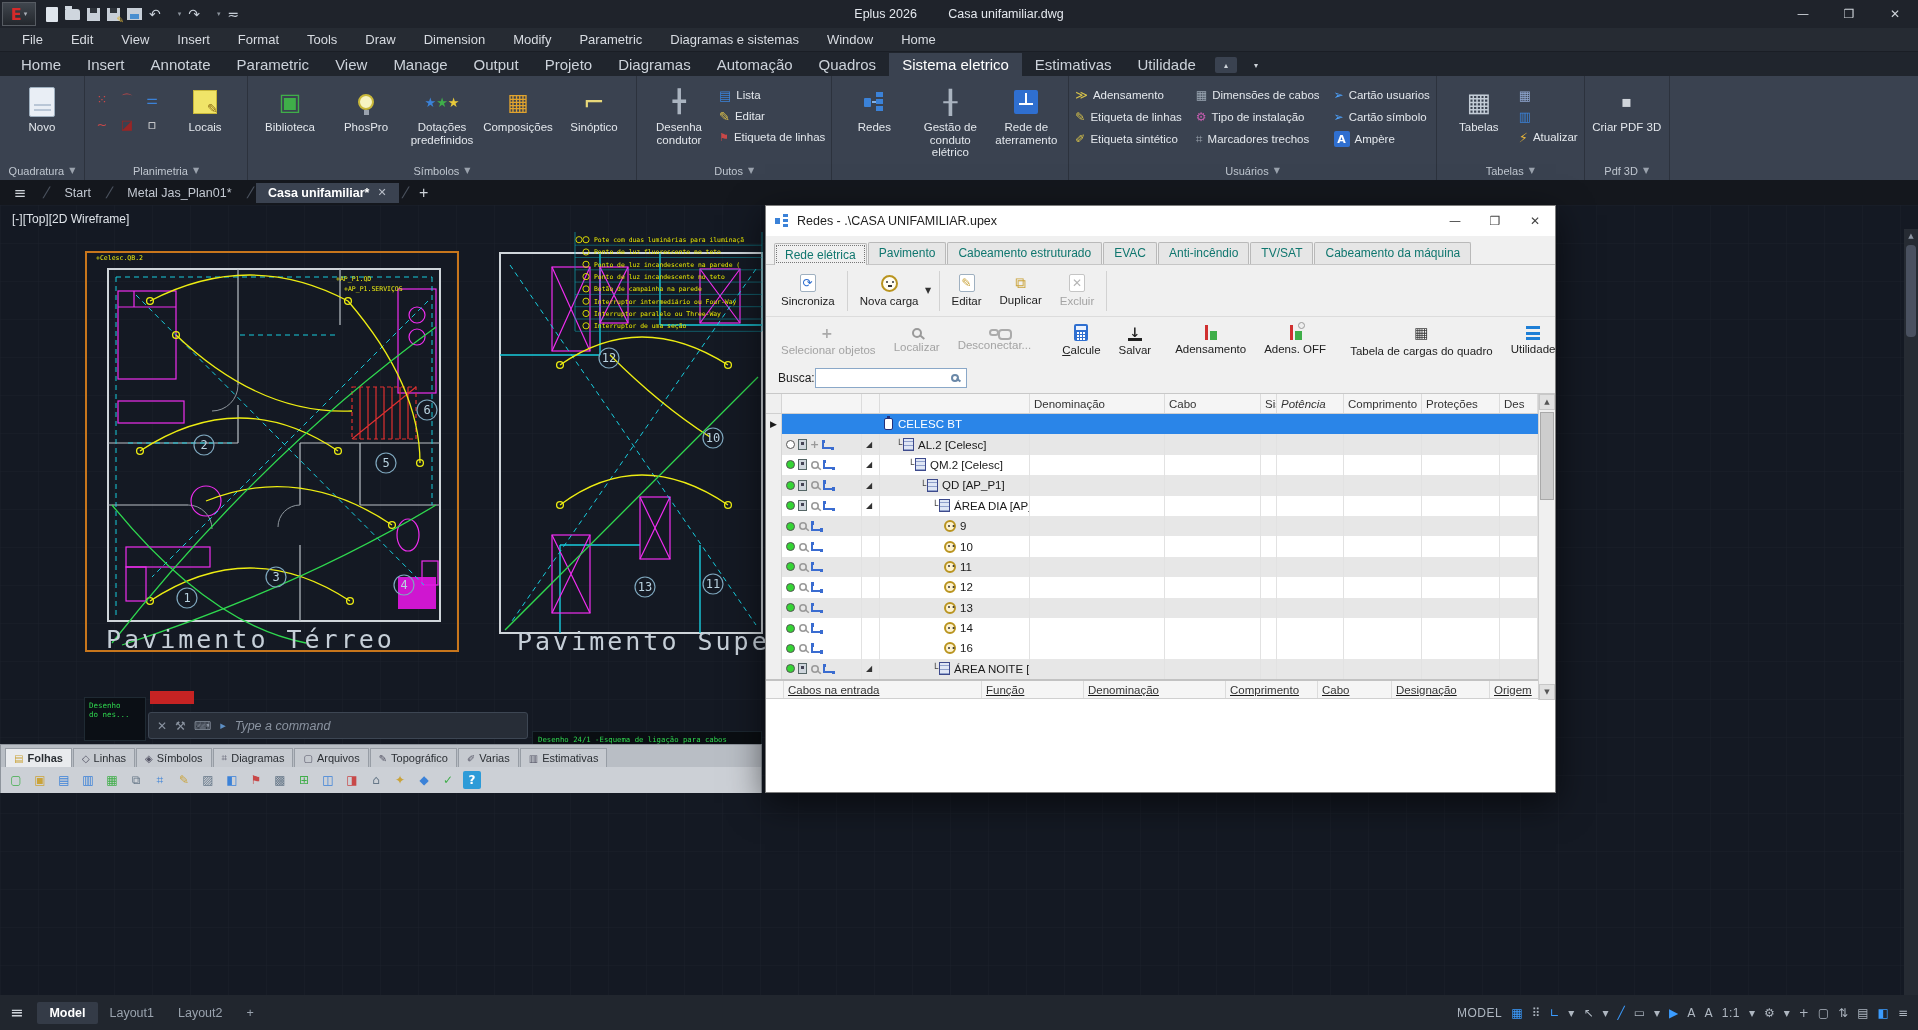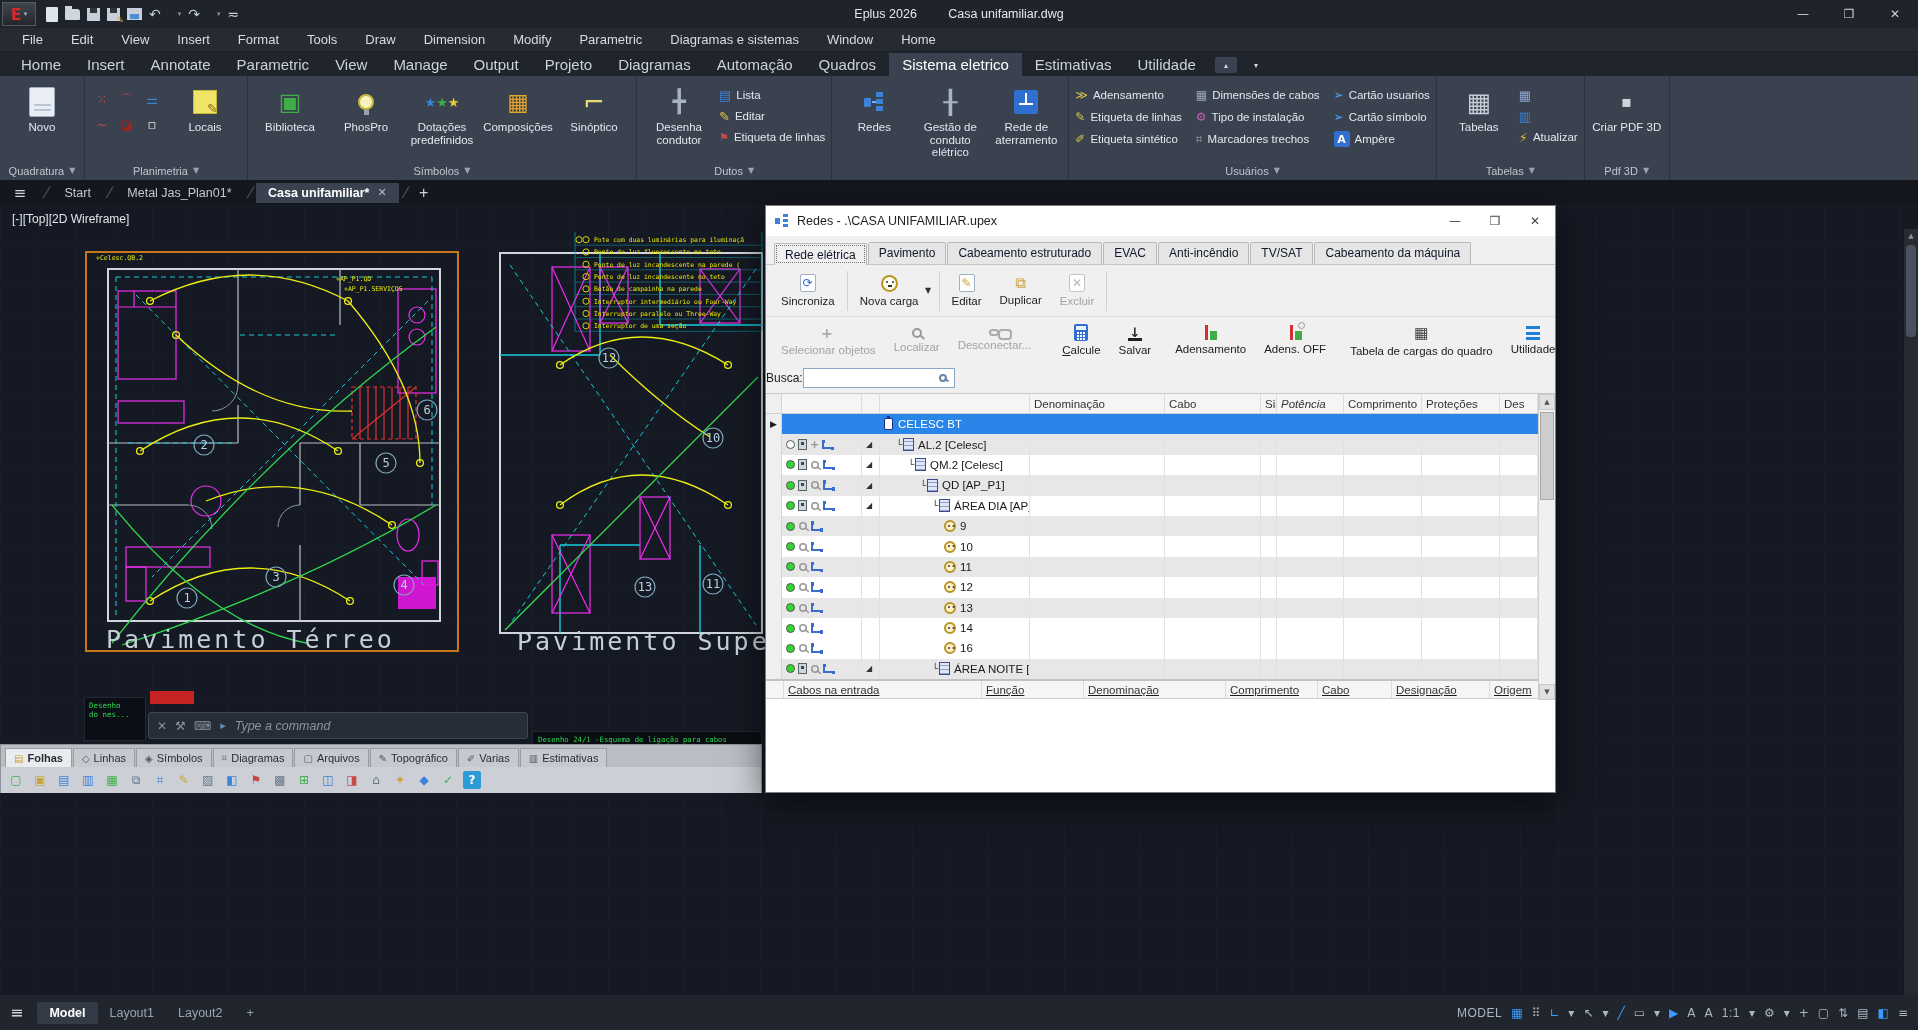--- a/index.html
+++ b/index.html
@@ -134,21 +134,21 @@
   .dialog { position:absolute; left:765px; top:205px; width:791px; height:588px; background:#f0f0f0; border:1px solid #7d7d7d; box-shadow:0 10px 34px rgba(0,0,0,.6); color:#1a1a1a; font-size:12px; display:flex; flex-direction:column; }
   .dlg-title { height:30px; background:#fff; display:flex; align-items:center; padding-left:8px; }
   .dlg-title .t { margin-left:7px; font-size:12.5px; color:#222; }
   .dlg-wbtns { margin-left:auto; display:flex; }
   .dlg-wbtn { width:40px; height:30px; display:flex; align-items:center; justify-content:center; color:#444; font-size:12px; font-family:"DejaVu Sans",sans-serif; }
   .mini-net { width:16px; height:16px; position:relative; }
   .mini-net::before { content:""; position:absolute; left:1px; top:5px; width:5px; height:6px; background:#3b82d8; }
   .mini-net::after { content:""; position:absolute; right:2px; top:1px; width:5px; height:3px; background:#3b82d8; box-shadow:0 5px 0 #3b82d8, 0 10px 0 #3b82d8; }
 
   .dlg-tabs { padding:6px 8px 0 8px; display:flex; border-bottom:1px solid #c6c6c6; background:#f0f0f0; }
-  .dlg-tab { padding:3px 10px; border:1px solid #b9b9b9; border-bottom:none; background:#e6e6e6; font-size:12px; color:#0f172a; margin-right:1px; border-radius:2px 2px 0 0; }
+  .dlg-tab { padding:3px 10px; border:1px solid #b9b9b9; border-bottom:none; background:#e6e6e6; font-size:12px; color:#0f766e; margin-right:1px; border-radius:2px 2px 0 0; }
   .dlg-tab.active { background:#f0f0f0; outline:1px dotted #777; outline-offset:-3px; position:relative; top:1px; padding-top:4px; }
 
   .dlg-toolbar1 { height:52px; display:flex; align-items:center; padding-left:6px; border-bottom:1px solid #dcdcdc; background:#f0f0f0; }
   .dlg-toolbar2 { height:46px; display:flex; align-items:center; padding-left:6px; background:#f0f0f0; }
   .dbtn { display:flex; flex-direction:column; align-items:center; justify-content:center; gap:3px; padding:2px 9px; font-size:11.5px; color:#222; }
   .dbtn.disabled { color:#a3a3a3; }
   .dbtn .dlabel { white-space:nowrap; }
   .dsep { width:1px; height:40px; background:#d2d2d2; margin:0 3px; }
   .ddrop { width:15px; height:40px; display:flex; align-items:center; justify-content:center; color:#333; font-size:8px; font-family:"DejaVu Sans",sans-serif; }
   .fileicon { width:16px; height:18px; background:#fff; border:1px solid #9fb0c0; border-radius:2px; font-size:12px; display:flex; align-items:center; justify-content:center; font-family:"DejaVu Sans",sans-serif; }
@@ -165,21 +165,21 @@
   .icon-dl { position:relative; width:16px; height:16px; font-family:"DejaVu Sans",sans-serif; font-weight:bold; color:#222; font-size:13px; display:flex; align-items:flex-start; justify-content:center; }
   .icon-dl::after { content:""; position:absolute; bottom:0; left:1px; right:1px; height:2.5px; background:#222; }
   .icon-adens { width:15px; height:15px; position:relative; }
   .icon-adens::before { content:""; position:absolute; left:2px; top:0; width:3px; height:15px; background:#d03030; }
   .icon-adens::after { content:""; position:absolute; left:7px; top:6px; width:7px; height:9px; background:#3fae49; }
   .icon-adens.off::before { background:#d03030; } 
   .icon-adens.off .bulb { position:absolute; right:-2px; top:-3px; width:7px; height:7px; border:1.5px solid #9a9a9a; border-radius:50%; background:#eee; }
   .icon-bars { width:14px; height:14px; background:repeating-linear-gradient(#1e7fd6 0 3px, transparent 3px 5.5px); }
   .icon-tbl { font-size:15px; color:#3a3a3a; font-family:"DejaVu Sans",sans-serif; }
 
-  .dlg-busca { height:30px; display:flex; align-items:center; padding-left:0; background:#f0f0f0; }
+  .dlg-busca { height:30px; display:flex; align-items:center; padding-left:12px; background:#f0f0f0; }
   .busca-input { width:152px; height:20px; border:1px solid #8aa8c8; background:#fff; position:relative; display:flex; align-items:center; }
   .busca-input input { border:none; outline:none; width:130px; height:16px; margin-left:3px; font-size:11px; }
   .busca-mag { width:8px; height:8px; border:2px solid #6a88a8; border-radius:50%; position:relative; margin-left:2px; }
   .busca-mag::after { content:""; position:absolute; width:5px; height:2px; background:#6a88a8; right:-4px; bottom:-1px; transform:rotate(40deg); }
 
   .dlg-grid { position:relative; background:#fff; border-top:1px solid #c8c8c8; }
   .g-row { display:flex; height:20.4px; align-items:stretch; }
   .g-head { height:20px; background:#f5f5f5; border-bottom:1px solid #d0d0d0; }
   .g-cell { border-right:1px solid #e2e2e2; font-size:11.5px; display:flex; align-items:center; padding:0 4px; overflow:hidden; white-space:nowrap; flex-shrink:0; }
   .g-head .g-cell { color:#333; background:#f5f5f5; border-right:1px solid #dcdcdc; }

